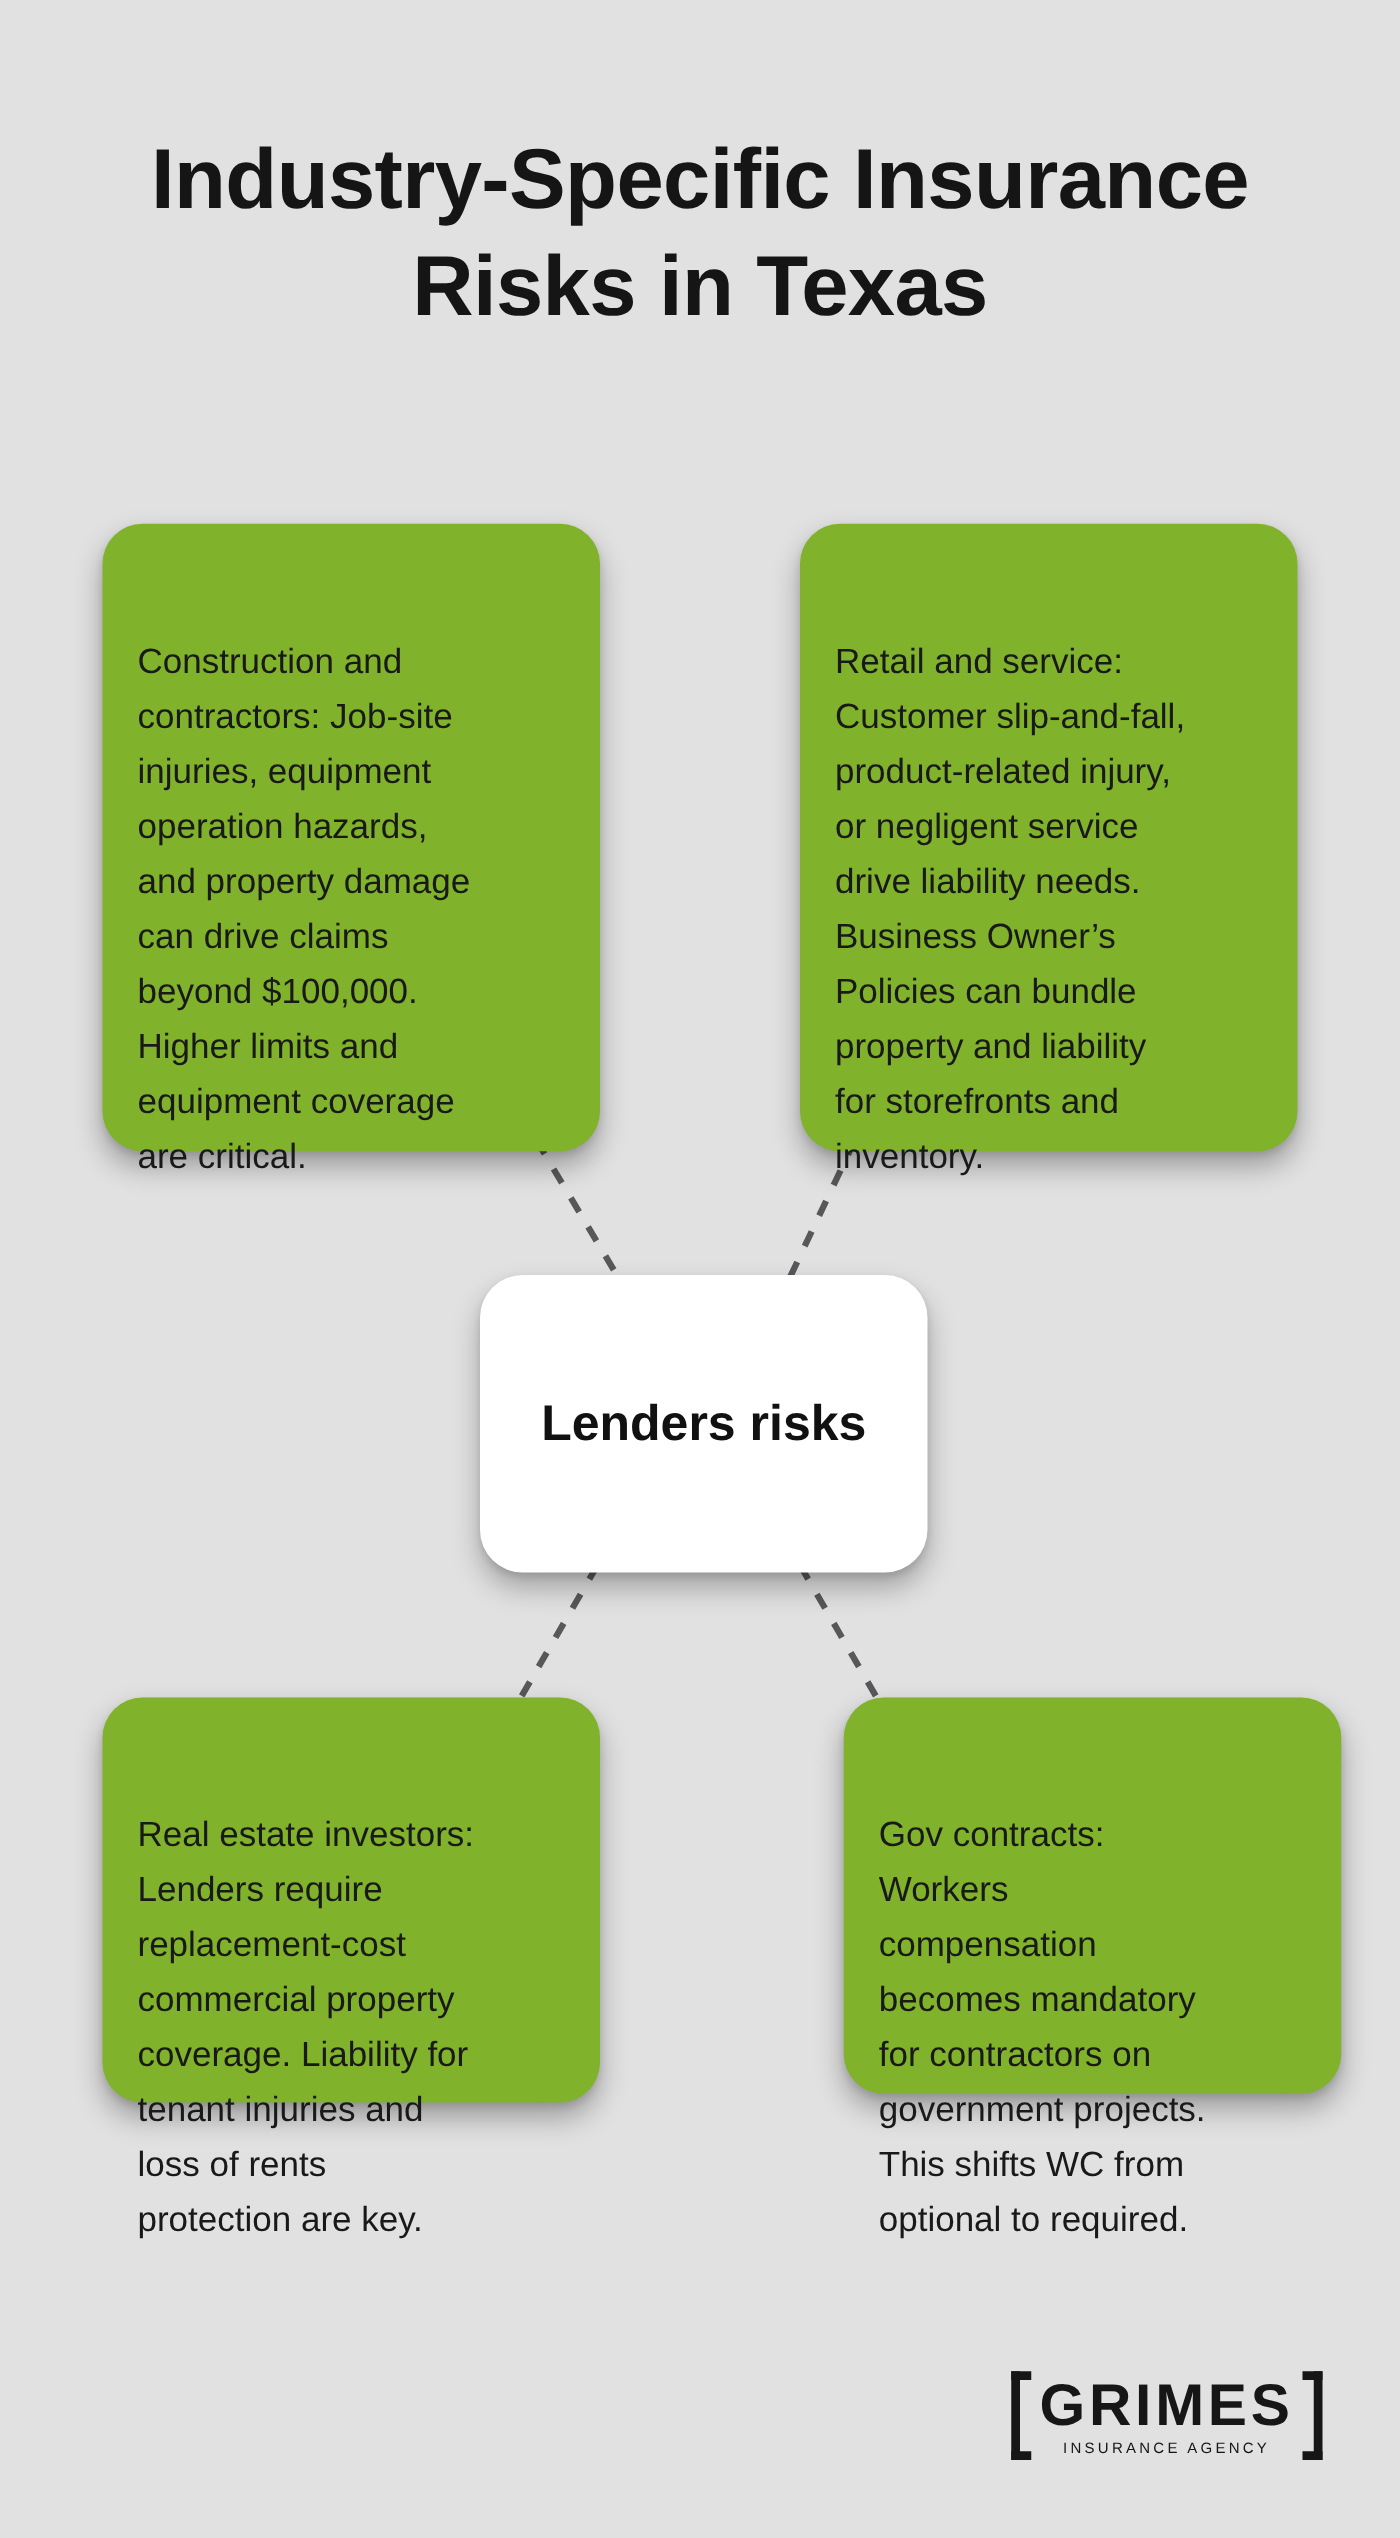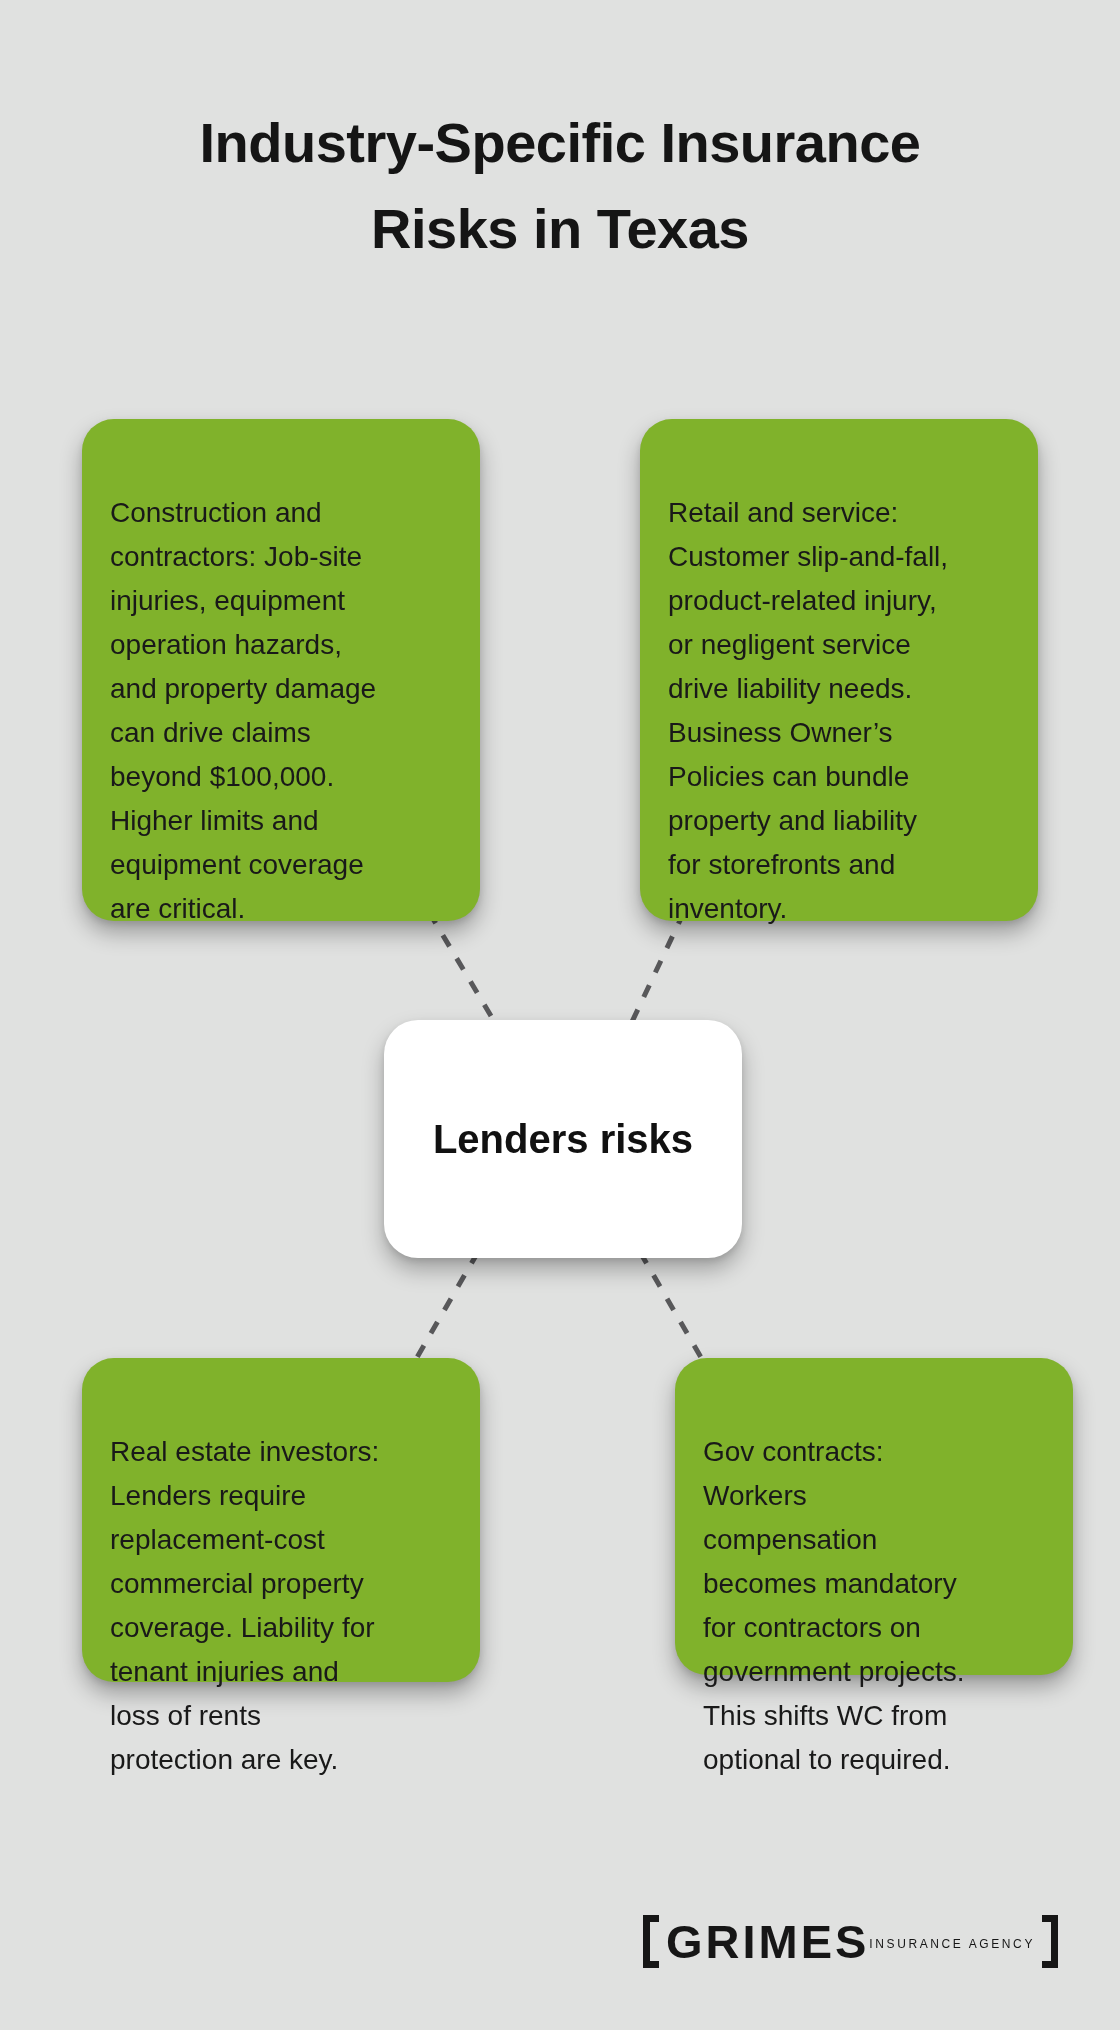--- a/index.html
+++ b/index.html
@@ -14,21 +14,21 @@
     height: 2030px;
     background: #E0E1E0;
     overflow: hidden;
   }
   .page-title {
     position: absolute;
     top: 100px;
     left: 0;
     width: 1120px;
     text-align: center;
-    font-size: 56px;
+    font-size: 68px;
     font-weight: bold;
     line-height: 86px;
     color: #151515;
     white-space: pre-line;
     letter-spacing: -0.5px;
   }
   .connectors {
     position: absolute;
     left: 0;
     top: 0;
@@ -36,21 +36,21 @@
   }
   .connectors line {
     stroke: #58585A;
     stroke-width: 5;
     stroke-dasharray: 13 14;
   }
   .node {
     position: absolute;
     width: 398px;
     box-sizing: border-box;
-    padding: 28px 28px;
+    padding: 44px 28px;
     background: #80B22B;
     border-radius: 32px;
     color: #191919;
     font-size: 28px;
     line-height: 44px;
     white-space: pre-line;
     z-index: 2;
     box-shadow: 0 12px 22px rgba(0,0,0,0.30), 0 3px 6px rgba(0,0,0,0.10);
   }
   .node.tl { left: 82px;  top: 419px;  height: 502px; }
@@ -86,21 +86,21 @@
   }
   .logo-bracket {
     width: 16px;
     border: 7px solid #161616;
     box-sizing: border-box;
   }
   .logo-bracket.left  { border-right: none; margin-right: 7px; }
   .logo-bracket.right { border-left: none;  margin-left: 7px; }
   .logo-text {
     display: flex;
-    flex-direction: row;
+    flex-direction: column;
     align-items: center;
     justify-content: center;
     padding: 3px 0;
   }
   .logo-name {
     font-size: 47px;
     font-weight: bold;
     letter-spacing: 3px;
     line-height: 1;
     color: #161616;

